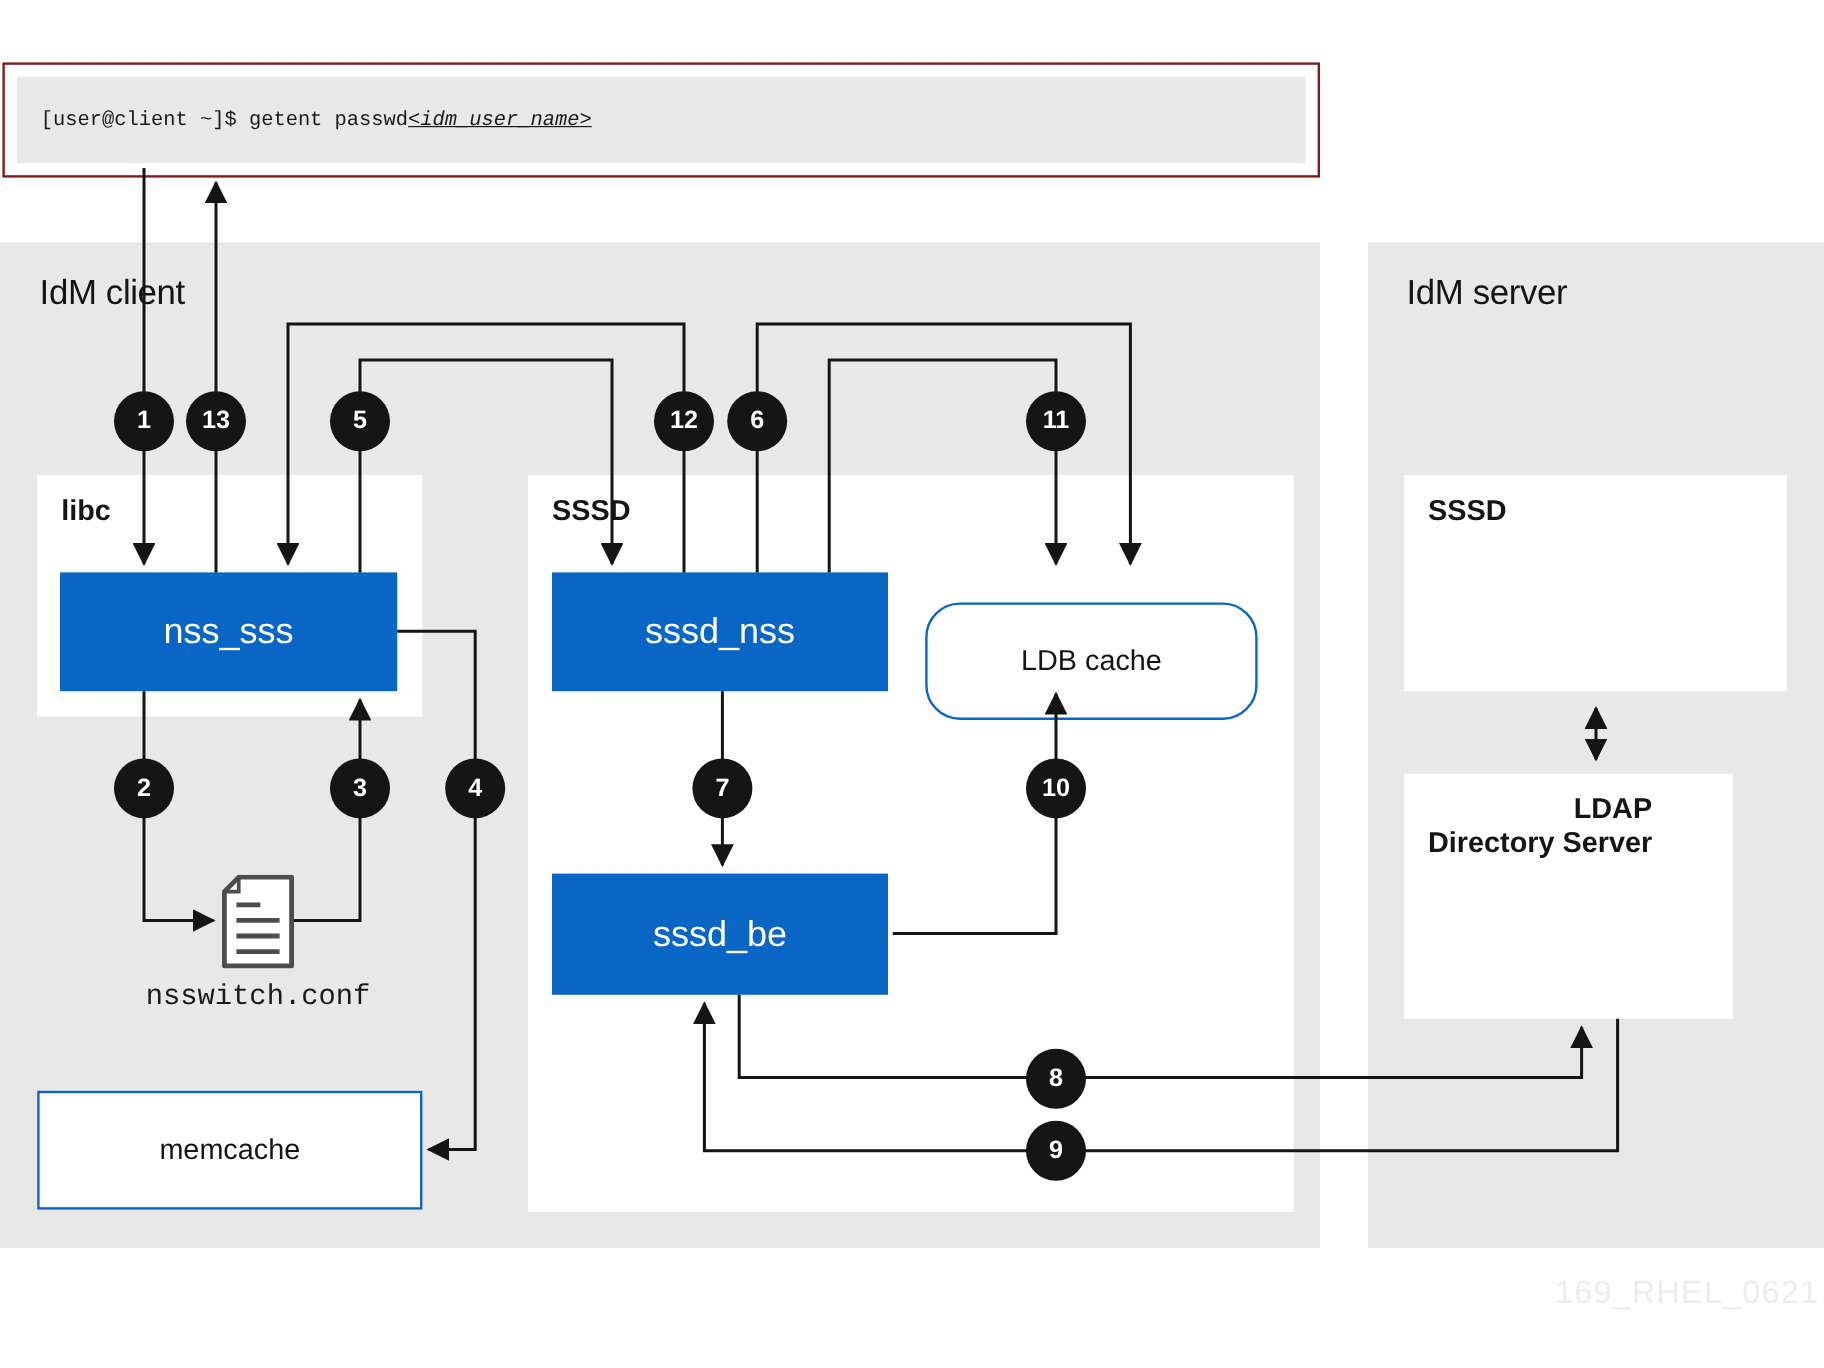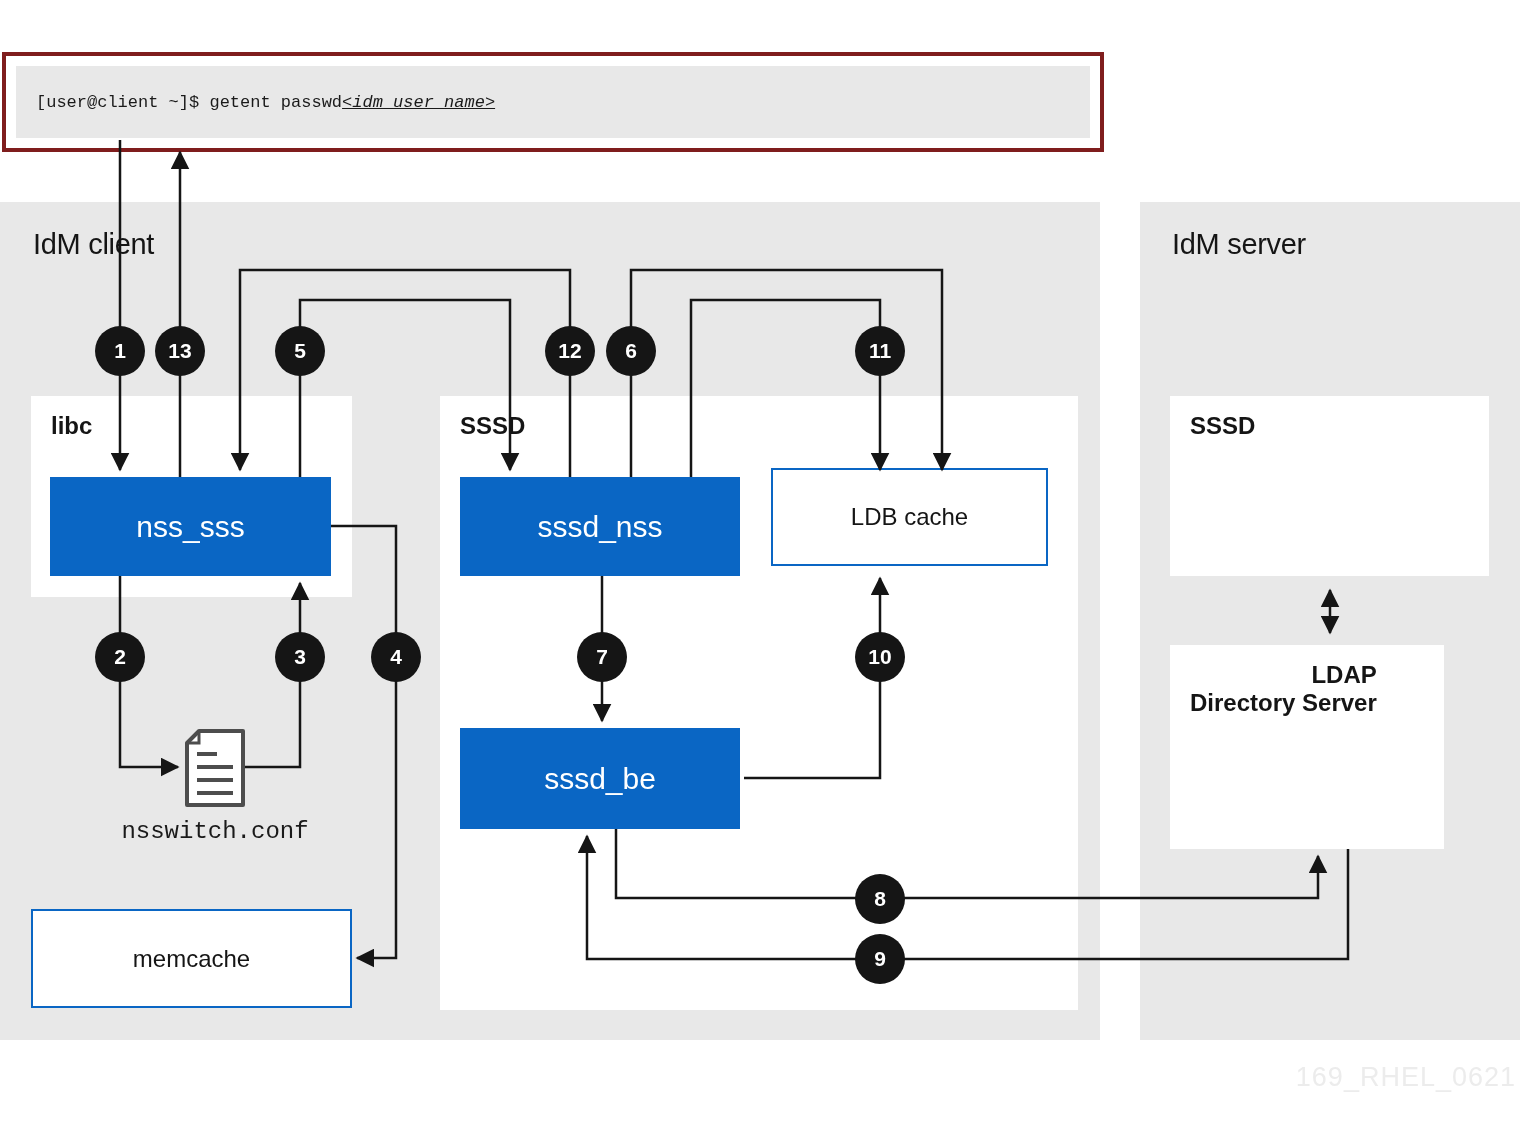--- a/index.html
+++ b/index.html
@@ -5,21 +5,21 @@
   html,body{margin:0;padding:0;background:#ffffff;}
   .stage{
     position:relative;width:1520px;height:1140px;background:#ffffff;
     font-family:"Liberation Sans",sans-serif;color:#151515;overflow:hidden;
   }
   
   .panel{position:absolute;background:#e8e8e8;}
   .panel-title{position:absolute;font-size:29px;font-weight:normal;letter-spacing:-0.3px;}
   
   .terminal-outer{position:absolute;left:2px;top:52px;width:1094px;height:92px;
-    border:4px solid #7f1d1d;background:#ffffff;}
+    border:2px solid #7f1d1d;background:#ffffff;}
   .terminal-inner{position:absolute;left:10px;top:10px;right:10px;bottom:10px;background:#e8e8e8;
     display:flex;align-items:center;padding-left:20px;
     font-family:"Liberation Mono","DejaVu Sans Mono",monospace;font-size:17px;color:#1a1a1a;}
   .terminal-inner .arg{font-style:italic;text-decoration:underline;}
   
   .white-box{position:absolute;background:#ffffff;}
   .group-label{position:absolute;left:20px;top:16px;font-size:24px;font-weight:bold;line-height:1.18;}
   .blue-box{position:absolute;background:#0a66c4;color:#ffffff;
     display:flex;align-items:center;justify-content:center;font-size:30px;}
   .outline-box{position:absolute;background:#ffffff;border:2px solid #0a66c4;
@@ -72,21 +72,21 @@
       <div>Directory Server</div>
     </div>
   </div>
 
   <div class="blue-box" style="left:50px;top:477px;width:281px;height:99px;">
     <span>nss_sss</span>
   </div>
   <div class="blue-box" style="left:460px;top:477px;width:280px;height:99px;">
     <span>sssd_nss</span>
   </div>
-  <div class="outline-box" style="left:771px;top:468px;width:273px;height:94px;">
+  <div class="outline-box" style="left:771px;top:502px;width:273px;height:94px;border-radius:29px;">
     <span>LDB cache</span>
   </div>
   <div class="blue-box" style="left:460px;top:728px;width:280px;height:101px;">
     <span>sssd_be</span>
   </div>
   <div class="outline-box" style="left:31px;top:909px;width:317px;height:95px;">
     <span>memcache</span>
   </div>
 
   <svg class="doc-icon" width="60" height="78" viewBox="0 0 60 78">

